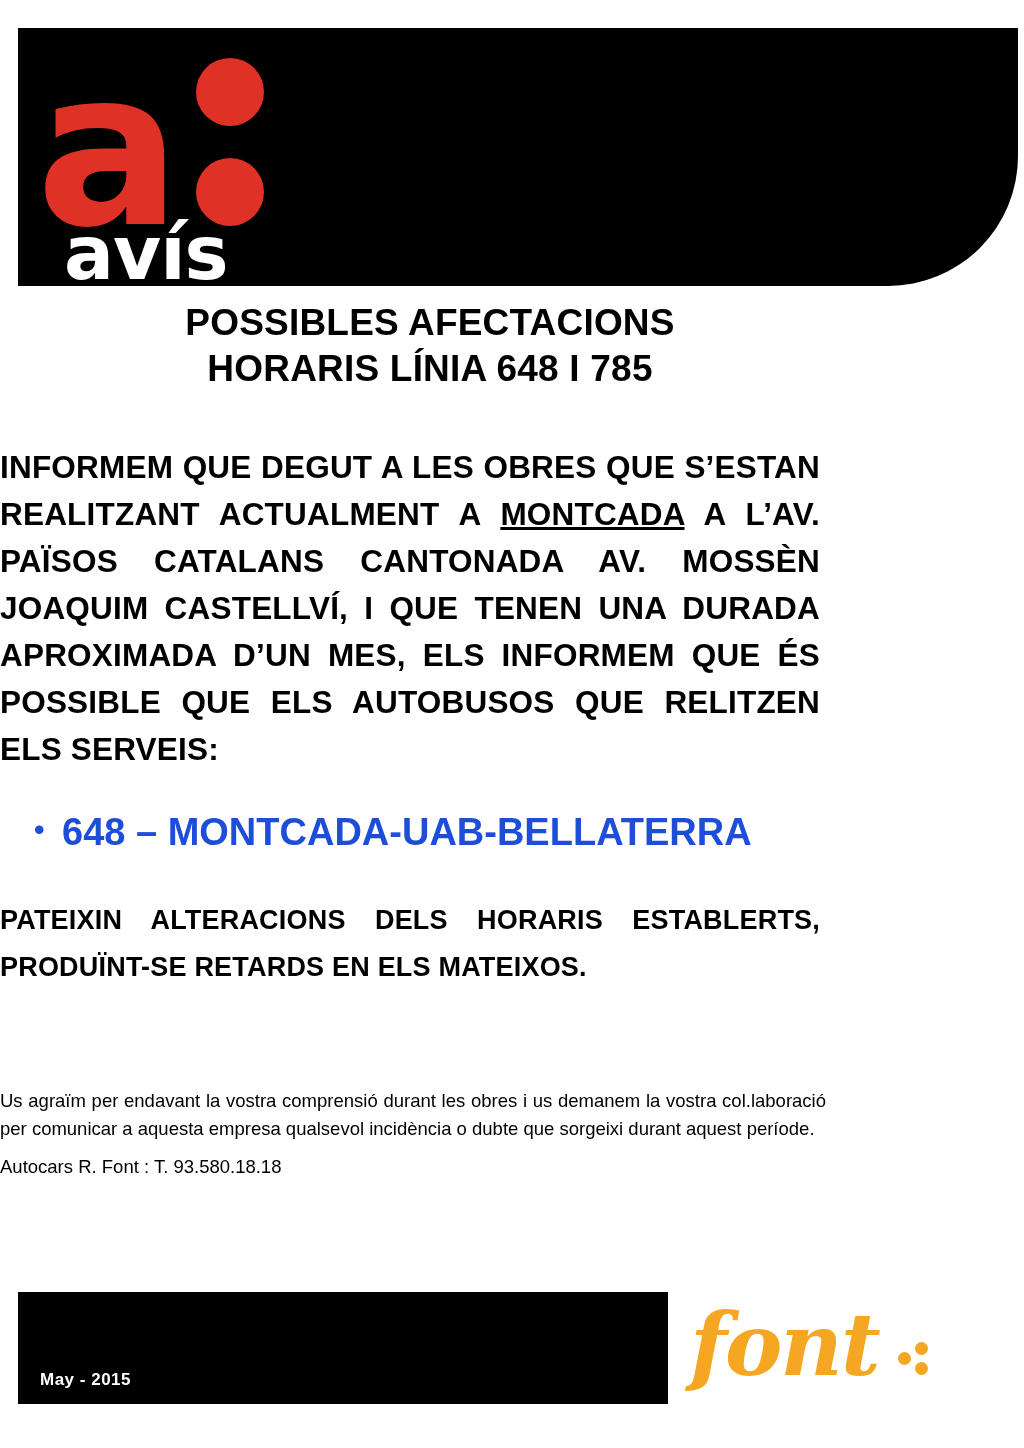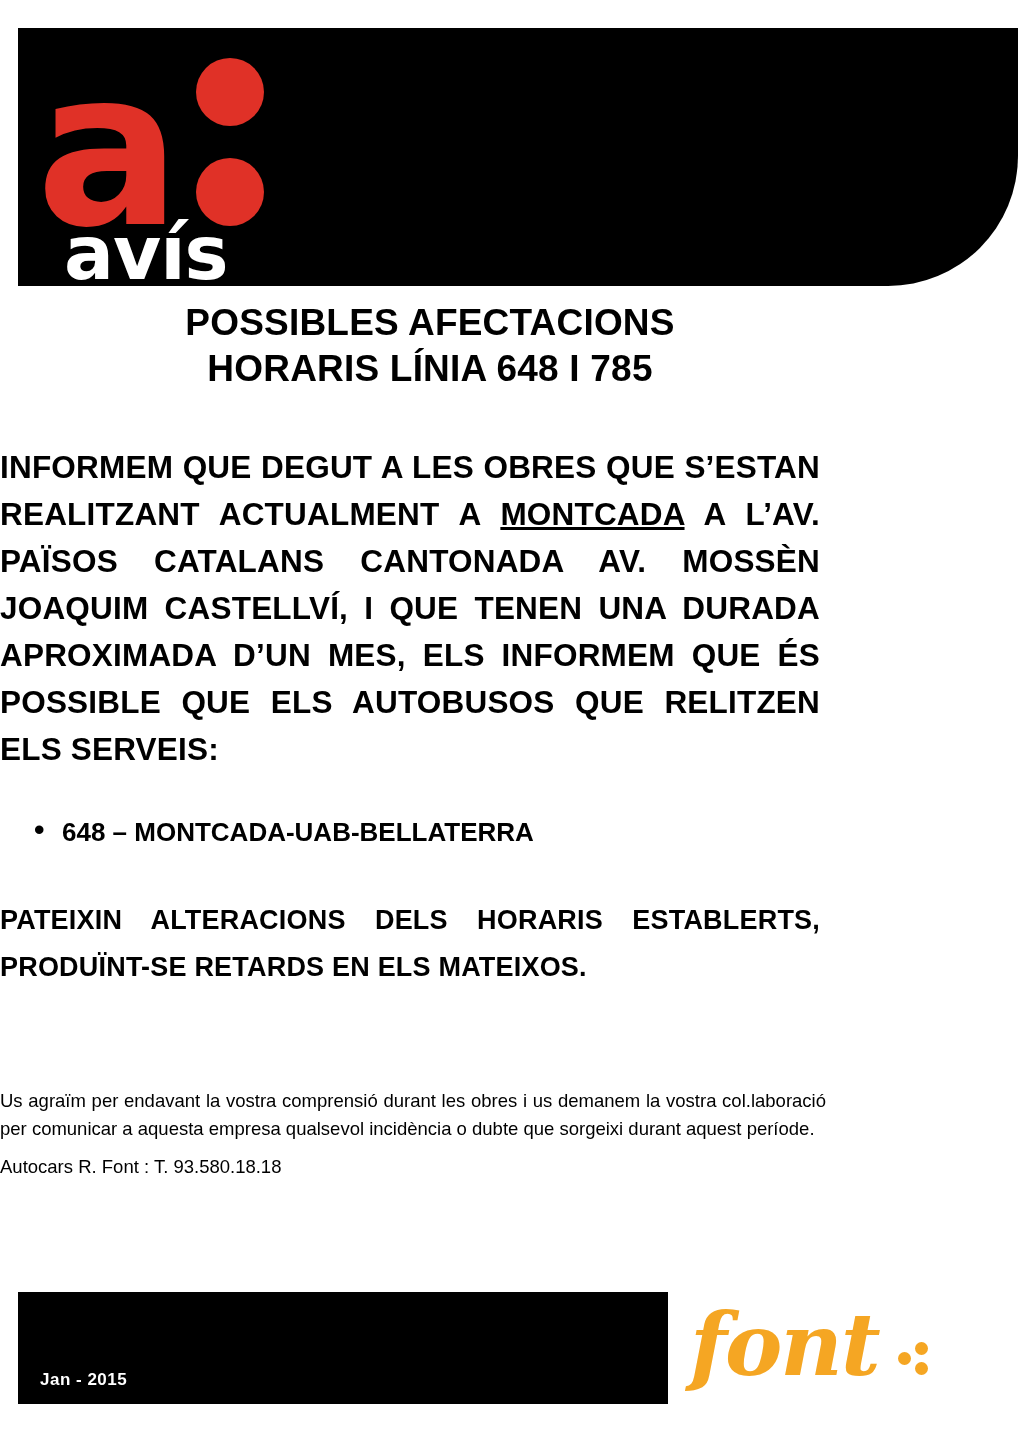--- a/index.html
+++ b/index.html
@@ -96,24 +96,24 @@
   }
   .underline { text-decoration: underline; }
 
   .lines-list {
     width: 820px;
     margin: 36px auto 0 auto;
     padding: 0;
     list-style: none;
   }
   .lines-list li {
-    font-size: 26px;
+    font-size: 38px;
     font-weight: bold;
     line-height: 46px;
-    color: #000000;
+    color: #1d4ed8;
     padding-left: 62px;
     position: relative;
   }
   .lines-list li::before {
     content: "\2022";
     position: absolute;
     left: 34px;
     top: -2px;
     font-size: 30px;
   }
@@ -228,21 +228,21 @@
   <p class="body-text2">PATEIXIN ALTERACIONS DELS HORARIS ESTABLERTS, PRODUÏNT-SE RETARDS EN ELS MATEIXOS.</p>
 
   <div class="footnote">
     <div>Us agraïm per endavant la vostra comprensió durant les obres i us demanem la vostra col.laboració per comunicar a aquesta empresa qualsevol incidència o dubte  que sorgeixi durant aquest període.</div>
     <div class="contact">Autocars R. Font :  T. 93.580.18.18</div>
   </div>
 
 </div>
 
 <div class="bottom-bar">
-  <div class="bottom-date">Jan -  2015</div>
+  <div class="bottom-date">May -  2015</div>
 </div>
 
 <div class="font-logo">
   <div class="word">font</div>
   <div class="dots">
     <i class="d1"></i>
       <i class="d2"></i>
       <i class="d3"></i>
   </div>
 </div>

